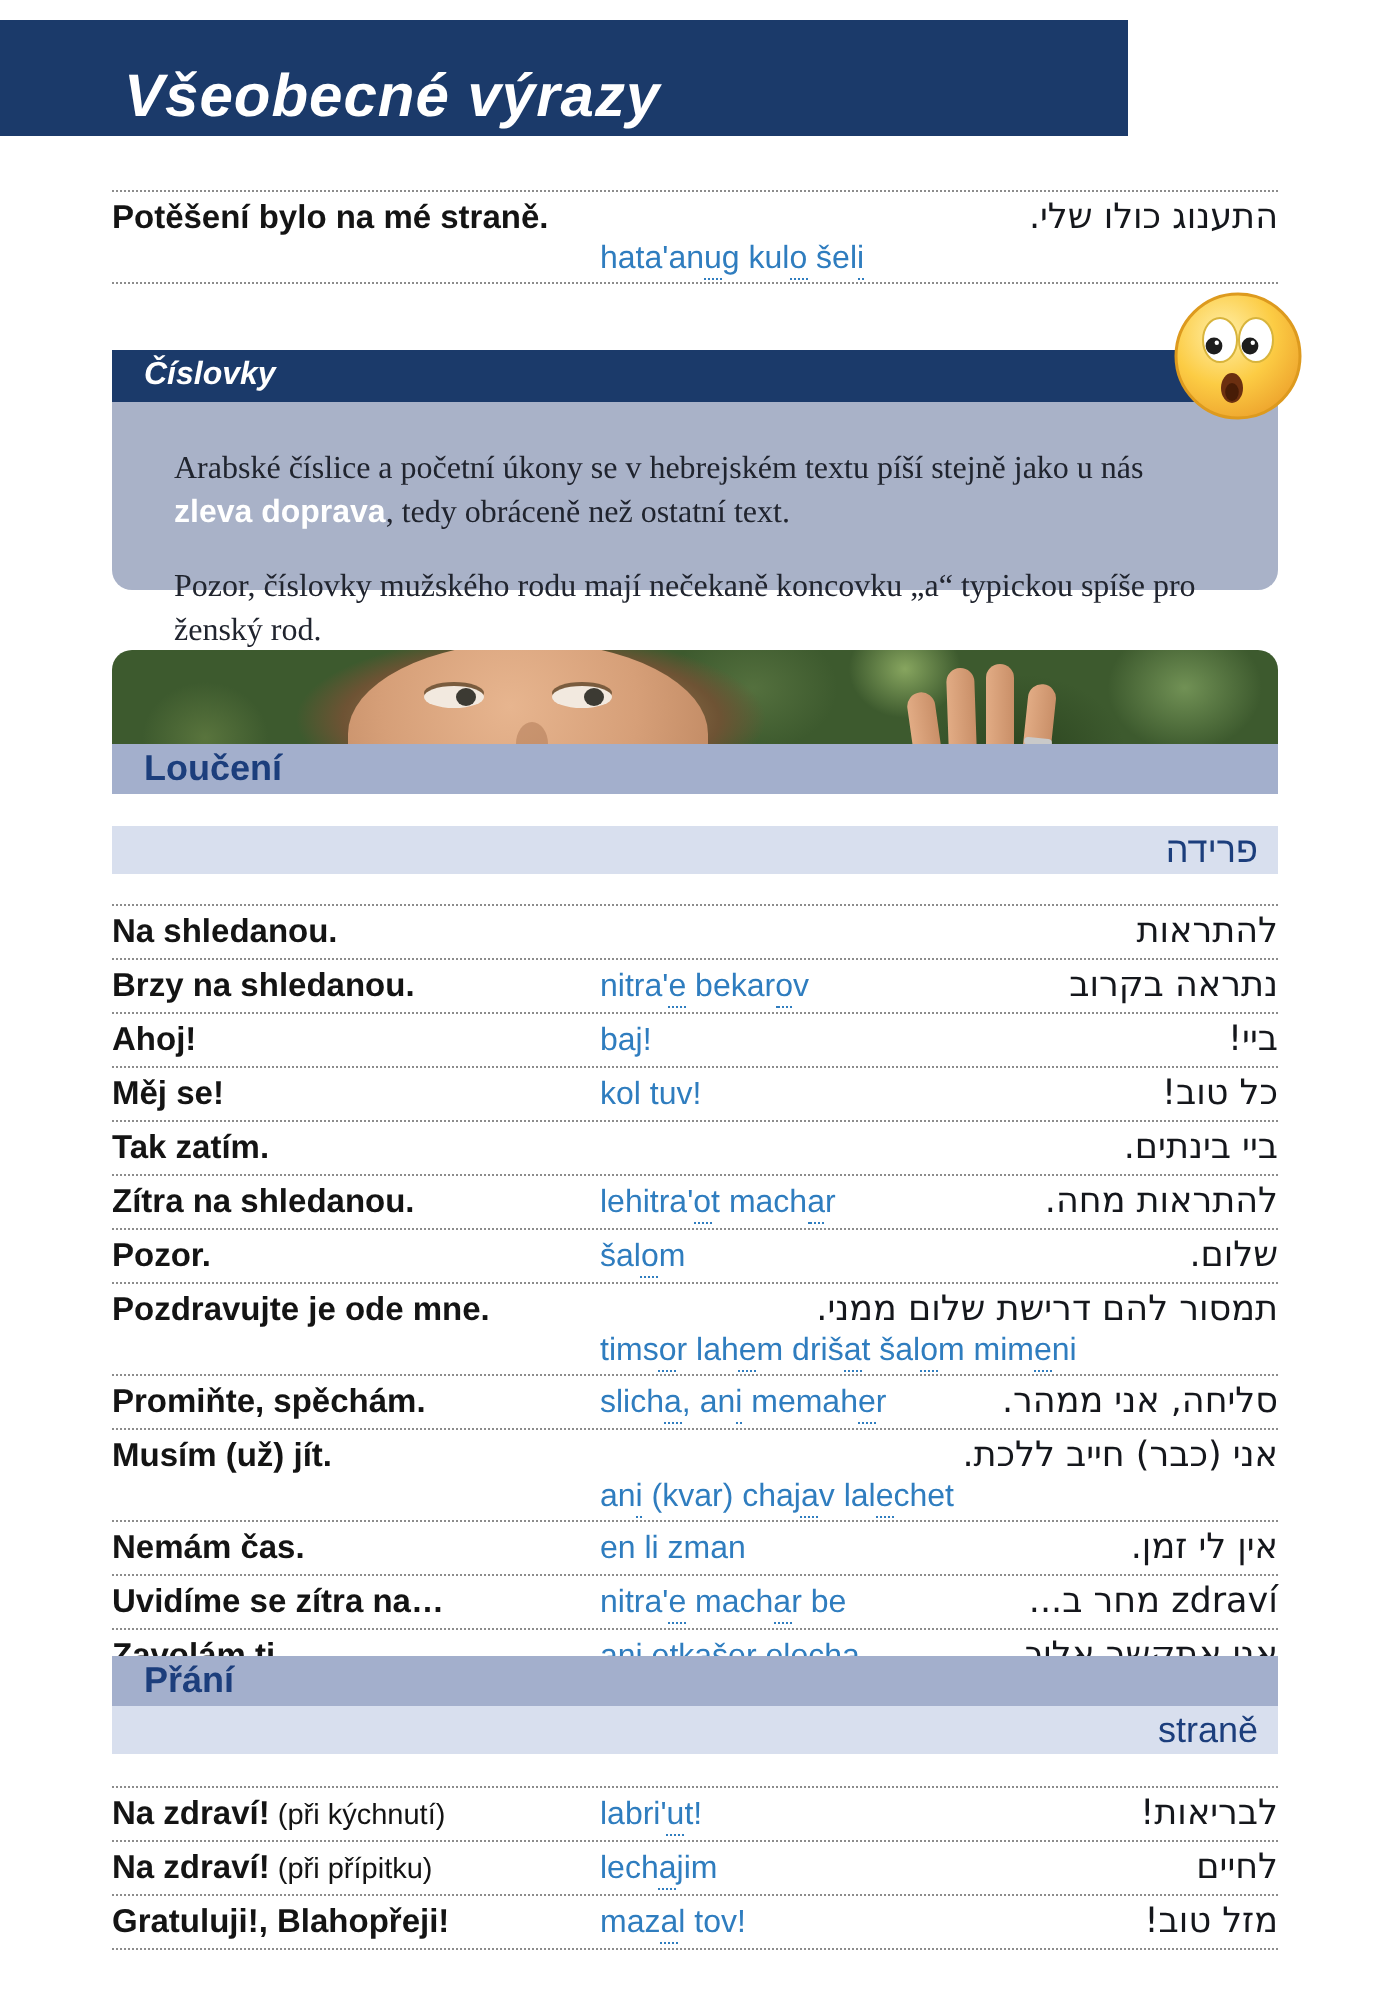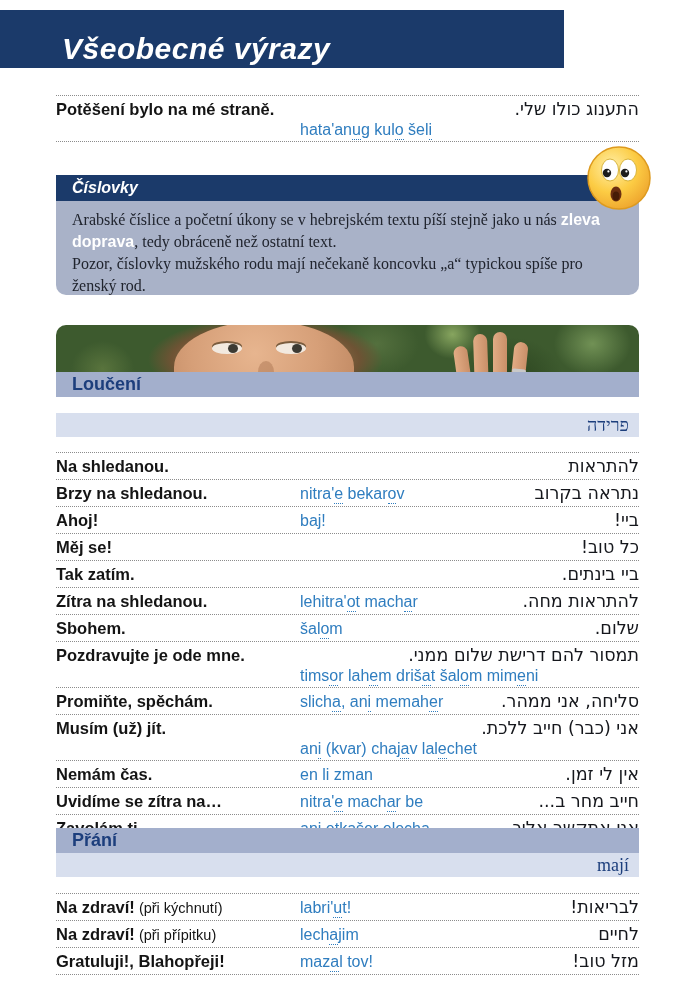--- a/index.html
+++ b/index.html
@@ -35,21 +35,21 @@
   .prow.first .translit{grid-column:2;grid-row:2;}
   .prow.first .hebrew{grid-column:3;grid-row:1;}
 
   
   .nm-head{position:absolute;top:175px;height:44px;background:#1b3a6a;}
   .nm-head span{display:block;color:#ffffff;font-size:16px;font-weight:bold;font-style:italic;
                 line-height:26px;padding-left:16px;}
   .nm-box{position:absolute;top:201px;height:94px;background:#a9b2c8;
           border-radius:0 0 10px 10px;padding:8px 16px;box-sizing:border-box;
           font-family:"Liberation Serif",serif;font-size:16px;line-height:22px;color:#20242e;}
-  .nm-box p{margin:0;}
+  .nm-box p{margin:15px;}
   .nm-hl{font-family:"Liberation Sans",sans-serif;font-weight:bold;color:#ffffff;}
 
   
   .emoji{position:absolute;left:585px;top:144px;width:68px;height:68px;z-index:6;}
 
   
   .photo{position:absolute;top:325px;height:63px;border-radius:10px 10px 0 0;overflow:hidden;
          background:
            radial-gradient(45px 40px at 8% 70%, #59743d 0%, rgba(89,116,61,0) 70%),
            radial-gradient(60px 45px at 55% 30%, #54703e 0%, rgba(84,112,62,0) 70%),
@@ -77,21 +77,21 @@
   .palm{position:absolute;left:12px;bottom:-28px;width:72px;height:40px;border-radius:40%;
         background:#d89f77;}
   .ring{position:absolute;left:64px;top:44px;width:14px;height:4px;border-radius:2px;
         background:#c9c9c9;transform:rotate(6deg);}
 
   
   .sec-bar{position:absolute;height:25px;background:#a3afcc;}
   .sec-bar span{display:block;color:#1c3e7c;font-weight:bold;font-size:18px;
                 line-height:25px;padding-left:16px;}
   .sec-heb{position:absolute;height:24px;background:#d8dfee;}
-  .sec-heb span{display:block;font-family:Liberation Serif, serif;color:#1c3e7c;font-size:18px;
+  .sec-heb span{display:block;font-family:Liberation Sans, sans-serif;color:#1c3e7c;font-size:18px;
                 line-height:24px;text-align:right;padding-right:10px;}
 </style>
 </head>
 <body>
 
 <div id="page">
 
   <div class="top-band">
     <div class="top-title">Všeobecné výrazy</div>
   </div>
@@ -176,36 +176,37 @@
   </div>
 
   <div class="prow">
     <div class="czech"><span class="cz-main">Ahoj!</span><span class="cz-note"></span></div>
     <div class="translit">baj!</div>
     <div class="hebrew" dir="rtl">ביי!</div>
   </div>
 
   <div class="prow">
     <div class="czech"><span class="cz-main">Měj se!</span><span class="cz-note"></span></div>
+    <div class="translit">kol tuv!</div>
     <div class="hebrew" dir="rtl">כל טוב!</div>
   </div>
 
   <div class="prow">
     <div class="czech"><span class="cz-main">Tak zatím.</span><span class="cz-note"></span></div>
     <div class="hebrew" dir="rtl">ביי בינתים.</div>
   </div>
 
   <div class="prow">
     <div class="czech"><span class="cz-main">Zítra na shledanou.</span><span class="cz-note"></span></div>
     <div class="translit">lehitra'<span class="ul">o</span>t mach<span class="ul">a</span>r</div>
     <div class="hebrew" dir="rtl">להתראות מחה.</div>
   </div>
 
   <div class="prow">
-    <div class="czech"><span class="cz-main">Sbohem.</span><span class="cz-note"></span></div>
+    <div class="czech"><span class="cz-main">Pozor.</span><span class="cz-note"></span></div>
     <div class="translit">šal<span class="ul">o</span>m</div>
     <div class="hebrew" dir="rtl">שלום.</div>
   </div>
 
   <div class="prow two">
     <div class="czech"><span class="cz-main">Pozdravujte je ode mne.</span><span class="cz-note"></span></div>
     <div class="translit">tims<span class="ul">o</span>r lah<span class="ul">e</span>m driš<span class="ul">a</span>t šal<span class="ul">o</span>m mim<span class="ul">e</span>ni</div>
     <div class="hebrew" dir="rtl">תמסור להם דרישת שלום ממני.</div>
   </div>
 
@@ -223,35 +224,35 @@
 
   <div class="prow">
     <div class="czech"><span class="cz-main">Nemám čas.</span><span class="cz-note"></span></div>
     <div class="translit">en li zman</div>
     <div class="hebrew" dir="rtl">אין לי זמן.</div>
   </div>
 
   <div class="prow">
     <div class="czech"><span class="cz-main">Uvidíme se zítra na…</span><span class="cz-note"></span></div>
     <div class="translit">nitra'<span class="ul">e</span> mach<span class="ul">a</span>r be</div>
-    <div class="hebrew" dir="rtl">חייב מחר ב...</div>
+    <div class="hebrew" dir="rtl">zdraví מחר ב...</div>
   </div>
 
   <div class="prow">
     <div class="czech"><span class="cz-main">Zavolám ti.</span><span class="cz-note"></span></div>
     <div class="translit">an<span class="ul">i</span> etkaš<span class="ul">e</span>r el<span class="ul">e</span>cha</div>
     <div class="hebrew" dir="rtl">אני אתקשר אליך.</div>
   </div>
 </div>
 
   <div class="col sec-bar" style="top:828px;">
     <span>Přání</span>
   </div>
   <div class="col sec-heb" style="top:853px;">
-    <span dir="rtl">mají</span>
+    <span dir="rtl">straně</span>
   </div>
   <div class="col ptable" style="top:893px;">
   <div class="prow">
     <div class="czech"><span class="cz-main">Na zdraví!</span><span class="cz-note"> (při kýchnutí)</span></div>
     <div class="translit">labri'<span class="ul">u</span>t!</div>
     <div class="hebrew" dir="rtl">לבריאות!</div>
   </div>
 
   <div class="prow">
     <div class="czech"><span class="cz-main">Na zdraví!</span><span class="cz-note"> (při přípitku)</span></div>

